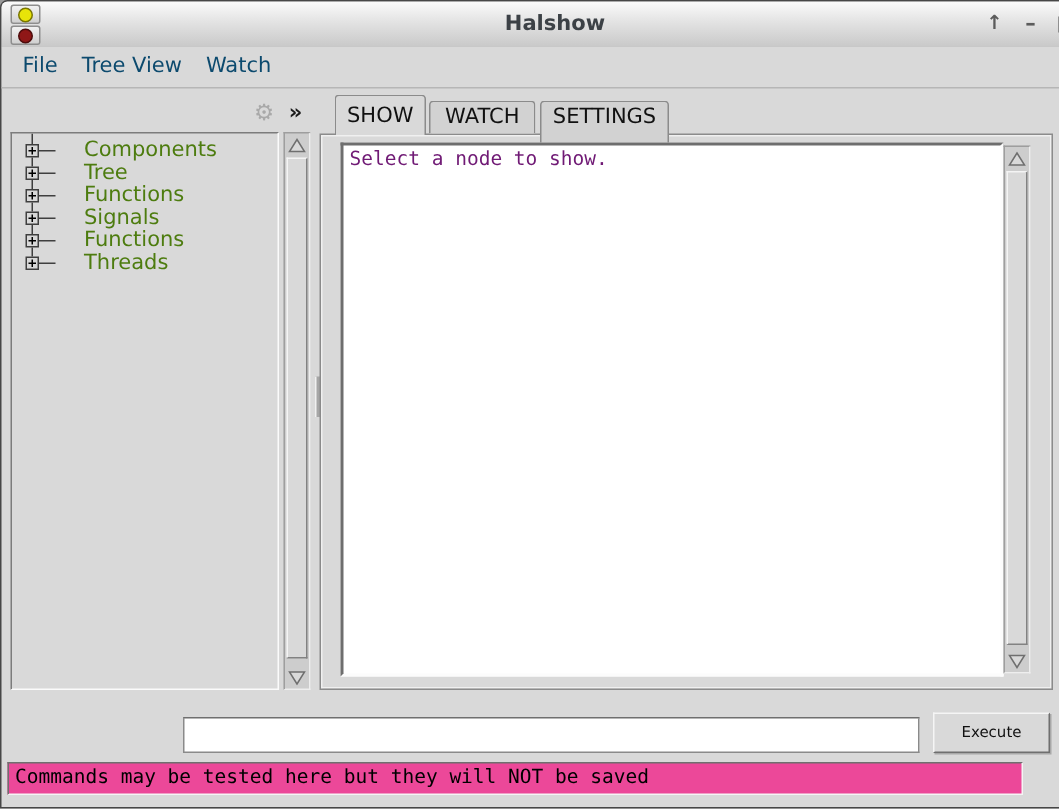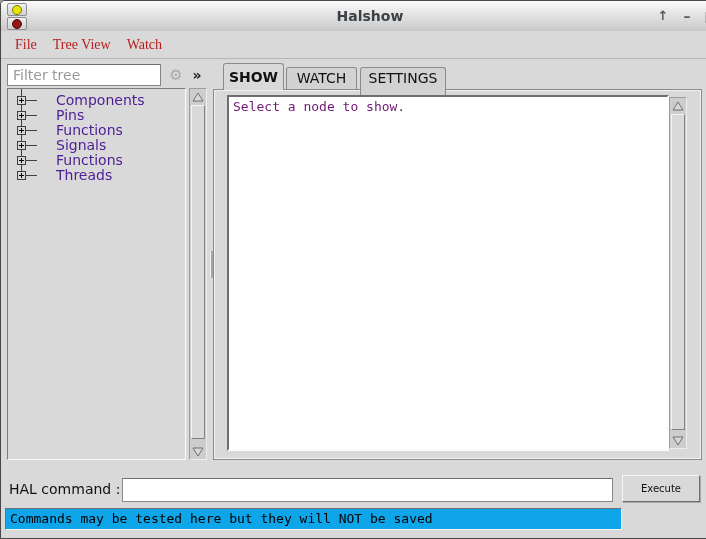--- a/index.html
+++ b/index.html
@@ -25,74 +25,74 @@
     text-align:center;font-weight:bold;font-size:14px;color:#3c4146;}
   .win-controls{position:absolute;right:2px;top:0;height:30px;display:flex;align-items:center;}
   .wbtn{width:24px;height:30px;line-height:30px;text-align:center;color:#5c5c5c;font-weight:bold;cursor:default;}
   .wbtn.shade{font-size:13px;}
   .wbtn.min{font-size:14px;}
   .wbtn.max{font-size:14px;}
   .wbtn.close{font-size:16px;}
   
   .menubar{position:absolute;left:0;top:30px;right:0;height:27px;background:#d9d9d9;
     border-bottom:1px solid #b6b6b6;display:flex;align-items:center;padding-left:6px;}
-  .menu-item{padding:0 8px;font-size:14px;line-height:27px;color:#b91c1c;font-family:Liberation Serif, serif;}
+  .menu-item{padding:0 8px;font-size:14px;line-height:27px;color:#0c4a6e;}
   
   .filter-input{position:absolute;left:6px;top:63px;width:154px;height:22px;box-sizing:border-box;
     background:#fff;border:1px solid #858585;border-top-color:#6f6f6f;font-size:14px;padding:0 5px;
     font-family:"DejaVu Sans","Liberation Sans",sans-serif;outline:none;color:#111;}
   .filter-input::placeholder{color:#9a9a9a;}
   .icon-btn{position:absolute;top:63px;height:22px;display:flex;align-items:center;justify-content:center;}
   .gear-btn{left:165px;width:20px;color:#a9a9a9;font-size:15px;}
   .chev-btn{left:188px;width:16px;color:#1a1a1a;font-size:14px;font-weight:bold;}
   .treebox{position:absolute;left:6px;top:87px;width:179px;height:372px;box-sizing:border-box;
     background:#d9d9d9;border:1px solid;border-color:#7c7c7c #fbfbfb #fbfbfb #7c7c7c;overflow:hidden;}
   .trunk{position:absolute;left:13px;top:0;width:1px;height:87px;background:#3f3f3f;}
   .trow{position:absolute;left:0;right:0;height:15px;}
   .trow .plusbox{position:absolute;left:9px;top:3px;width:9px;height:9px;box-sizing:border-box;
     background:#d9d9d9;border:1px solid #3f3f3f;}
   .trow .plusbox::before{content:"";position:absolute;left:1px;right:1px;top:3px;height:1px;background:#000;}
   .trow .plusbox::after{content:"";position:absolute;top:1px;bottom:1px;left:3px;width:1px;background:#000;}
   .trow .stub{position:absolute;left:18px;top:7px;width:11px;height:1px;background:#3f3f3f;}
-  .trow .tlabel{position:absolute;left:48px;top:0;line-height:15px;font-size:14px;color:#4c1d95;white-space:nowrap;}
+  .trow .tlabel{position:absolute;left:48px;top:0;line-height:15px;font-size:14px;color:#4d7c0f;white-space:nowrap;}
   
   .vscroll{position:absolute;width:18px;box-sizing:border-box;background:#cdcdcd;
     border:1px solid #9e9e9e;border-right-color:#eeeeee;border-bottom-color:#eeeeee;}
   .sb-arrow{position:absolute;left:0;right:0;height:15px;display:flex;align-items:center;justify-content:center;}
   .sb-arrow.up{top:0;}
   .sb-arrow.down{bottom:0;}
   .sb-thumb{position:absolute;left:1px;right:1px;background:#d9d9d9;box-sizing:border-box;
     border:1px solid #828282;border-top-color:#f4f4f4;border-left-color:#f4f4f4;}
   
   .sash{position:absolute;left:209px;top:250px;width:3px;height:27px;background:#a6a6a6;
     border-left:1px solid #f0f0f0;}
   
   .notebook{position:absolute;left:212px;top:88px;width:489px;height:371px;box-sizing:border-box;
     border:1px solid #8b8b8b;box-shadow:inset 1px 1px 0 #f0f0f0,inset -1px -1px 0 #f0f0f0;z-index:1;}
   .tab{position:absolute;box-sizing:border-box;background:#d2d2d2;border:1px solid #8b8b8b;border-bottom:none;
     border-radius:3px 3px 0 0;text-align:center;font-size:14px;color:#111;z-index:2;}
-  .tab.active{background:#d9d9d9;z-index:3;font-weight:bold;}
+  .tab.active{background:#d9d9d9;z-index:3;}
   .tab-show{left:222px;top:62px;width:61px;height:27px;line-height:26px;}
   .tab-watch{left:285px;top:66px;width:71px;height:22px;line-height:21px;}
   .tab-settings{left:359px;top:66px;width:86px;height:36px;line-height:21px;}
   .textwidget{position:absolute;left:226px;top:94px;width:442px;height:356px;box-sizing:border-box;
     background:#ffffff;border:2px solid;border-color:#6e6e6e #fcfcfc #fcfcfc #6e6e6e;
     font-family:"DejaVu Sans Mono","Liberation Mono",monospace;font-size:13px;color:#701a75;
     padding:2px 4px;z-index:2;}
   
   .hal-label{position:absolute;left:8px;top:476px;height:25px;line-height:25px;font-size:14px;color:#111;}
   .hal-entry{position:absolute;left:121px;top:477px;width:491px;height:24px;box-sizing:border-box;
     background:#fff;border:1px solid #8a8a8a;border-top-color:#6f6f6f;outline:none;
     font-family:"DejaVu Sans Mono","Liberation Mono",monospace;font-size:13px;padding:0 4px;}
   .execute-btn{position:absolute;left:621px;top:474px;width:78px;height:27px;box-sizing:border-box;
     background:#d9d9d9;border:1px solid;border-color:#f5f5f5 #6f6f6f #6f6f6f #f5f5f5;
     box-shadow:1px 1px 0 #a8a8a8;font-size:10px;color:#111;text-align:center;line-height:25px;}
   
-  .statusbar{position:absolute;left:4px;top:507px;width:617px;height:22px;box-sizing:border-box;
-    background:#0ea5e9;border:1px solid;border-color:#6f6f6f #f5f5f5 #f5f5f5 #6f6f6f;
+  .statusbar{position:absolute;left:4px;top:507px;width:677px;height:22px;box-sizing:border-box;
+    background:#ec4899;border:1px solid;border-color:#6f6f6f #f5f5f5 #f5f5f5 #6f6f6f;
     font-family:"DejaVu Sans Mono","Liberation Mono",monospace;font-size:13px;color:#000;
     line-height:20px;padding-left:4px;white-space:nowrap;overflow:hidden;}
   .grip{position:absolute;right:3px;top:509px;width:17px;height:18px;
     background:repeating-linear-gradient(135deg,#fafafa 0 1px,#8d8d8d 1px 2px,transparent 2px 5px);}
 </style>
 </head>
 <body>
 
 <div class="window">
 
@@ -113,39 +113,38 @@
       <span class="wbtn close">×</span>
     </div>
   </div>
 
   <div class="menubar">
     <span class="menu-item">File</span>
     <span class="menu-item">Tree View</span>
     <span class="menu-item">Watch</span>
   </div>
 
-  <input class="filter-input" type="text" placeholder="Filter tree" style="">
   <div class="icon-btn gear-btn">
     <span>⚙</span>
   </div>
   <div class="icon-btn chev-btn">
     <span>»</span>
   </div>
 
   <div class="treebox">
     <div class="trunk"></div>
     <div class="trow" style="top:4px">
       <div class="plusbox"></div>
         <div class="stub"></div>
       <span class="tlabel">Components</span>
     </div>
     <div class="trow" style="top:19px">
       <div class="plusbox"></div>
         <div class="stub"></div>
-      <span class="tlabel">Pins</span>
+      <span class="tlabel">Tree</span>
     </div>
     <div class="trow" style="top:34px">
       <div class="plusbox"></div>
         <div class="stub"></div>
       <span class="tlabel">Functions</span>
     </div>
     <div class="trow" style="top:64px">
       <div class="plusbox"></div>
         <div class="stub"></div>
       <span class="tlabel">Functions</span>
@@ -195,21 +194,20 @@
         </svg>
     </div>
     <div class="sb-thumb" style="top:16px;bottom:18px;"></div>
     <div class="sb-arrow down">
       <svg width="12" height="10" viewBox="0 0 12 10">
           <polygon points="1,1 11,1 6,9" fill="#d9d9d9" stroke="#6f6f6f" stroke-width="1"></polygon>
         </svg>
     </div>
   </div>
 
-  <div class="hal-label">HAL command :</div>
   <input class="hal-entry" type="text" value="" style="">
   <div class="execute-btn">Execute</div>
 
   <div class="statusbar">
     <span>Commands may be tested here but they will NOT be saved</span>
   </div>
   <div class="grip"></div>
 
 </div>
 

